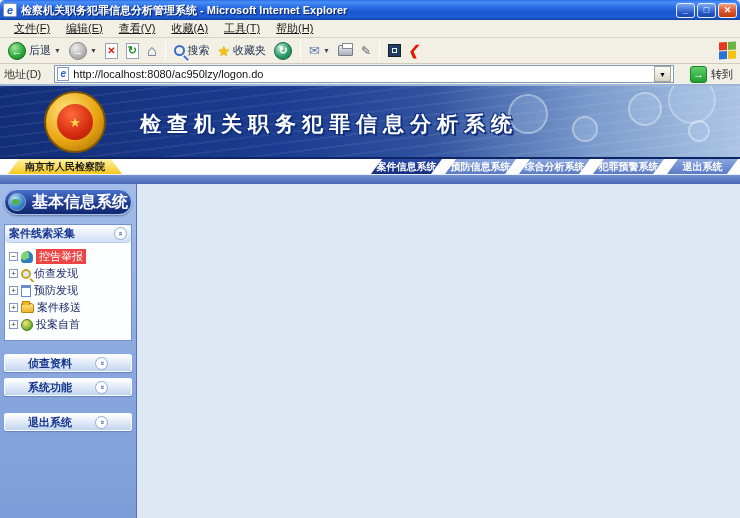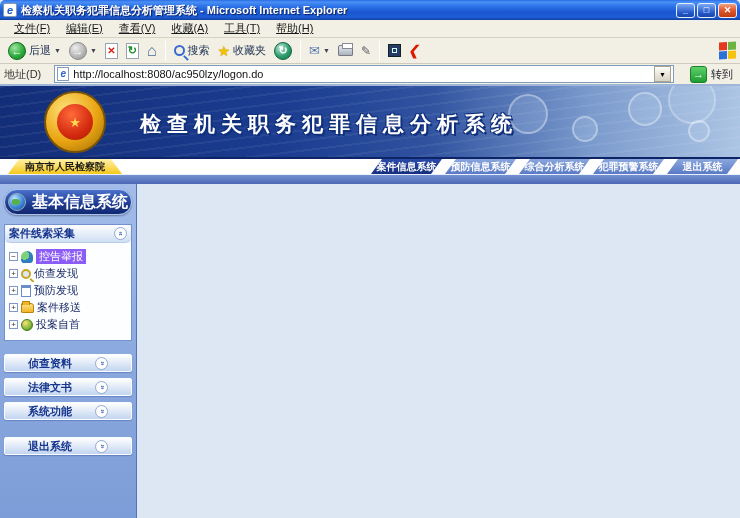--- a/index.html
+++ b/index.html
@@ -119,21 +119,21 @@
   .globe-ico::after { content:""; position:absolute; left:3px; top:5px; width:8px; height:6px;
     background:#57b04a; border-radius:40% 60% 50% 40%; }
 
   .panel { margin-top:9px; border:1px solid #7391cc; background:#eef4fc; }
   .panel-head { height:18px; display:flex; align-items:center; justify-content:space-between;
     padding:0 4px; background:linear-gradient(180deg,#fefeff,#cfdff5);
     border-bottom:1px solid #b9cbe8; color:#17368e; font-weight:bold; font-size:11px;border-radius:6px; }
   .tree { background:#fdfeff; padding:5px 2px 7px; font-size:11px; color:#1a2a66; }
   .trow { height:17px; display:flex; align-items:center; gap:3px; padding-left:2px;
     white-space:nowrap; cursor:pointer; overflow:hidden; }
-  .sel-label { background:#8b5cf6; color:#fff; padding:0 3px; }
+  .sel-label { background:#ef4444; color:#fff; padding:0 3px; }
   .kids { margin-left:13px; border-left:1px dotted #96a8cc; }
   .kids .trow { padding-left:4px; }
   .pm-box { width:9px; height:9px; border:1px solid #8398c8; background:#fff; font-size:8px;
     line-height:7px; text-align:center; color:#333; flex:none; }
   .ico12 { width:12px; height:12px; flex:none; border-radius:2px; }
   .people-ico { background:radial-gradient(circle at 30% 35%,#7ed07a 40%,#2e7ec0 41%); border-radius:50% 50% 30% 30%; }
   .docadd-ico { width:10px; height:12px; background:#fff; border:1px solid #7a96c8; position:relative; }
   .docadd-ico::after { content:""; position:absolute; right:-2px; bottom:-2px; width:5px; height:5px;
     background:#3fae3f; border-radius:50%; }
   .magnode-ico { width:10px; height:10px; border:2px solid #caa520; border-radius:50%; position:relative;
@@ -323,26 +323,20 @@
         </div>
       </div>
 
       <div class="sbar first">
         <span>侦查资料</span>
         <span class="circle-btn">
           <span class="chv">»</span>
         </span>
       </div>
       <div class="sbar">
-        <span>法律文书</span>
-        <span class="circle-btn">
-          <span class="chv">»</span>
-        </span>
-      </div>
-      <div class="sbar">
         <span>系统功能</span>
         <span class="circle-btn">
           <span class="chv">»</span>
         </span>
       </div>
 
       <div class="sbar exit">
         <span>退出系统</span>
         <span class="circle-btn">
           <span class="chv">»</span>

